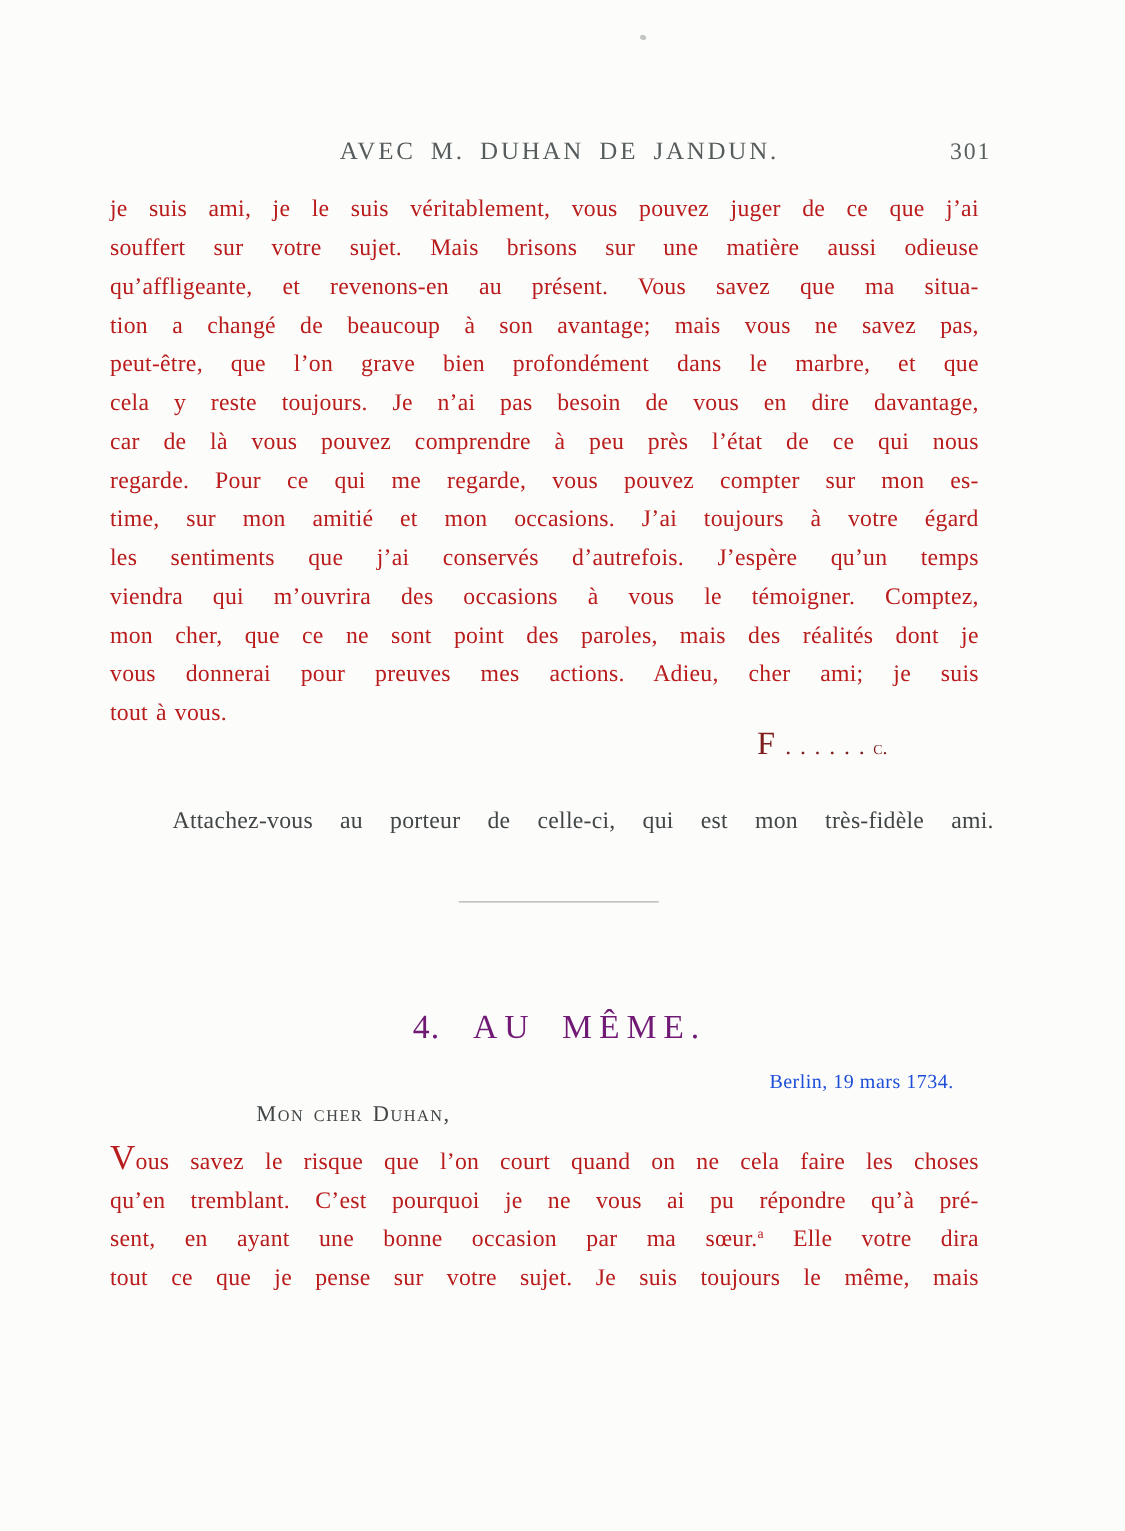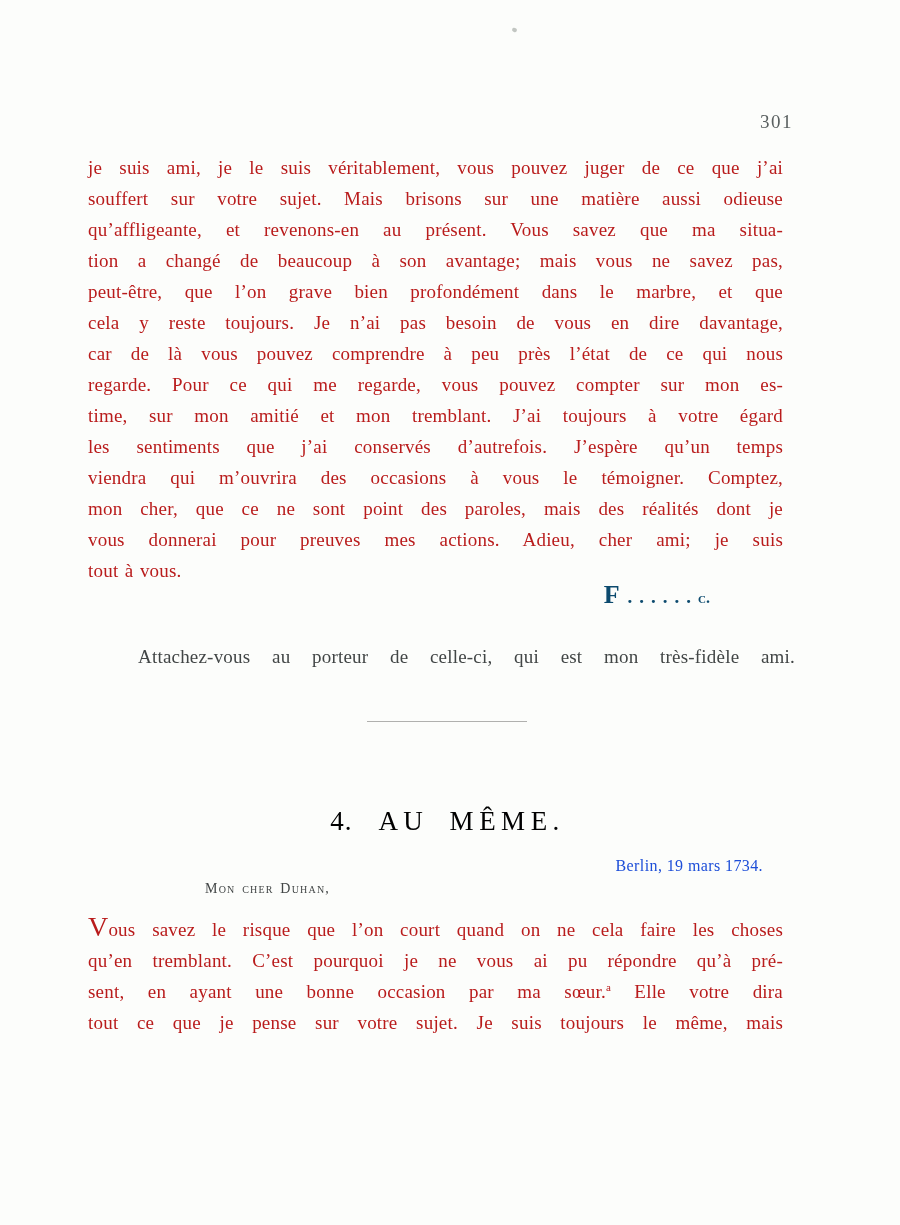--- a/index.html
+++ b/index.html
@@ -88,22 +88,21 @@
 
   
   .signature {
     position: absolute;
     top: 580px;
     left: 100px;
     width: 695px;
     text-align: right;
     padding-right: 85px;
     box-sizing: border-box;
-    color: #0c4a6e;
-    font-weight: bold;
+    color: #7f1d1d;
   }
   .sig-initial { font-size: 26px; }
   .sig-dots {
     font-size: 19px;
     letter-spacing: 7px;
     margin-left: 8px;
   }
   .sig-terminal {
     font-size: 16px;
     font-variant: small-caps;
@@ -133,21 +132,21 @@
     background: #b0b0ae;
   }
 
   
   .section-heading {
     position: absolute;
     top: 806px;
     left: 100px;
     width: 695px;
     text-align: center;
-    color: #000000;
+    color: #701a75;
   }
   .heading-number {
     font-size: 27px;
     letter-spacing: 1px;
     margin-right: 26px;
   }
   .heading-title {
     font-size: 27px;
     letter-spacing: 5.5px;
     word-spacing: 9px;
@@ -163,21 +162,21 @@
     box-sizing: border-box;
     font-size: 16px;
     letter-spacing: 0.4px;
     color: #1d4ed8;
   }
 
   .salutation {
     position: absolute;
     top: 881px;
     left: 205px;
-    font-size: 14px;
+    font-size: 18px;
     font-variant: small-caps;
     letter-spacing: 1.2px;
     word-spacing: 2px;
     color: #424646;
   }
 
   
   .footnote {
     position: absolute;
     top: 1081px;
@@ -193,33 +192,34 @@
   .footnote .fnref { vertical-align: 5px; margin-right: 12px; }
 </style>
 </head>
 <body>
 
 <div class="page">
 
   <span class="speck"></span>
 
   <div class="running-head">
+    <span class="running-title">AVEC M. DUHAN DE JANDUN.</span>
     <span class="folio">301</span>
   </div>
 
   <div class="textblock para1">
     <div class="bline j">je suis ami, je le suis véritablement, vous pouvez juger de ce que j’ai</div>
     <div class="bline j">souffert sur votre sujet. Mais brisons sur une matière aussi odieuse</div>
     <div class="bline j">qu’affligeante, et revenons-en au présent. Vous savez que ma situa-</div>
     <div class="bline j">tion a changé de beaucoup à son avantage; mais vous ne savez pas,</div>
     <div class="bline j">peut-être, que l’on grave bien profondément dans le marbre, et que</div>
     <div class="bline j">cela y reste toujours. Je n’ai pas besoin de vous en dire davantage,</div>
     <div class="bline j">car de là vous pouvez comprendre à peu près l’état de ce qui nous</div>
     <div class="bline j">regarde. Pour ce qui me regarde, vous pouvez compter sur mon es-</div>
-    <div class="bline j">time, sur mon amitié et mon tremblant. J’ai toujours à votre égard</div>
+    <div class="bline j">time, sur mon amitié et mon occasions. J’ai toujours à votre égard</div>
     <div class="bline j">les sentiments que j’ai conservés d’autrefois. J’espère qu’un temps</div>
     <div class="bline j">viendra qui m’ouvrira des occasions à vous le témoigner. Comptez,</div>
     <div class="bline j">mon cher, que ce ne sont point des paroles, mais des réalités dont je</div>
     <div class="bline j">vous donnerai pour preuves mes actions. Adieu, cher ami; je suis</div>
     <div class="bline">tout à vous.</div>
   </div>
 
   <div class="signature">
     <span class="sig-initial">F</span><span class="sig-dots">......</span><span class="sig-terminal">c.</span>
   </div>

